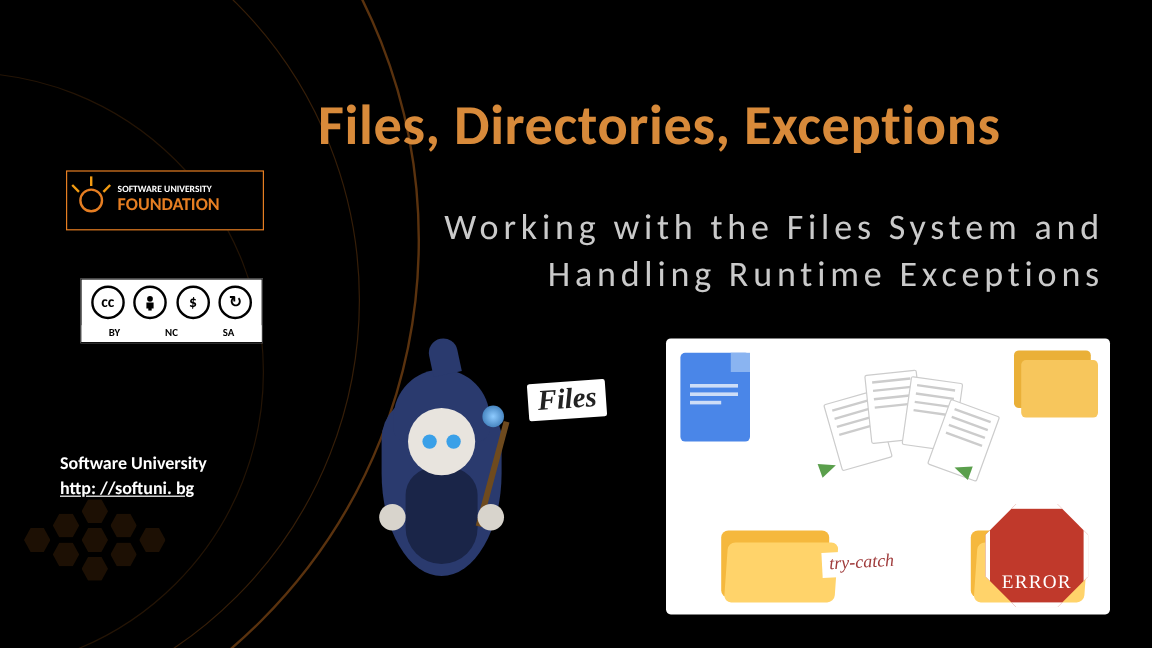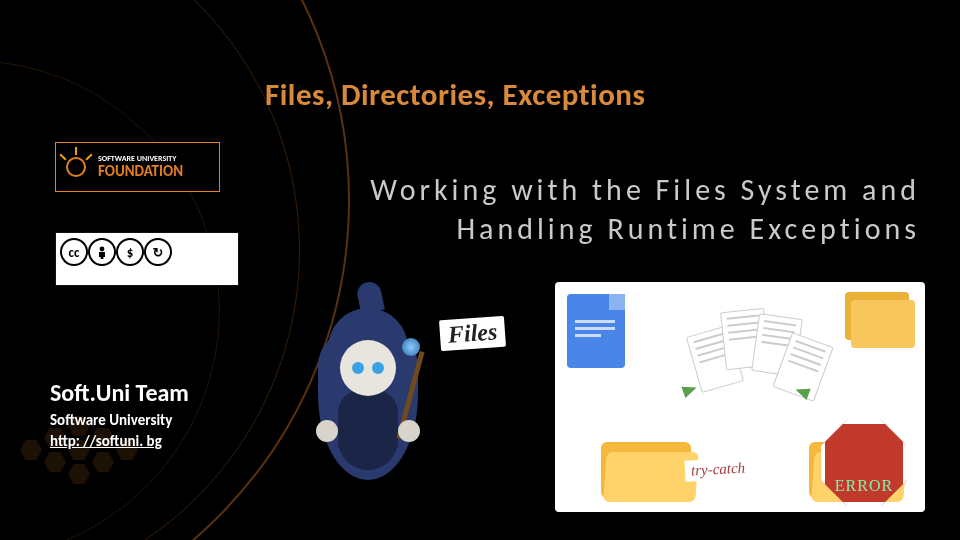--- a/index.html
+++ b/index.html
@@ -34,21 +34,21 @@
     width: 22px;
     height: 20px;
     background: rgba(210,120,30,0.4);
     clip-path: polygon(25% 0,75% 0,100% 50%,75% 100%,25% 100%,0 50%);
   }
   
   .title {
     position: absolute;
     left: 265px;
     top: 75px;
-    font-size: 31px;
+    font-size: 47px;
     font-weight: 700;
     color: #d88a3a;
     letter-spacing: 0.5px;
   }
   .subtitle {
     position: absolute;
     right: 40px;
     top: 170px;
     width: 660px;
     text-align: right;
@@ -73,28 +73,28 @@
   }
   .bulb {
     width: 32px; height: 32px; position: relative; margin-right:6px;
   }
   .bulb-circle { width:20px;height:20px;border:2px solid #e67e22;border-radius:50%;position:absolute;left:6px;top:6px;}
   .bulb-ray { position:absolute;width:2px;height:8px;background:#f39c12;}
   .foundation-text { color:#fff;font-size:8px;font-weight:700;line-height:1.1;}
   .foundation-text .big { font-size:15px;color:#e67e22;}
   .cc-logo {
     position: absolute;
-    left: 55px;
+    left: 67px;
     top: 232px;
-    width: 184px;
+    width: 152px;
     height: 54px;
     background: #fff;
     border: 1px solid #111;
     display:flex;
-    flex-direction:row;
+    flex-direction:column;
   }
   .cc-row { display:flex;justify-content:space-around;align-items:center;height:38px;padding:2px 4px;}
   .cc-circ { width:28px;height:28px;border:2px solid #000;border-radius:50%;display:flex;align-items:center;justify-content:center;font-size:13px;font-weight:700;}
   .cc-labels { display:flex;justify-content:space-around;font-size:9px;font-weight:700;background:#fff;padding:1px 4px 2px;}
   
   .team {
     position:absolute;
     left: 50px;
     top: 378px;
     color:#fff;
@@ -173,21 +173,21 @@
     position:absolute;left:130px;bottom:32px;
     font-family:Georgia,serif;font-style:italic;font-size:15px;color:#a03c3c;
     background:#fff;padding:2px 6px;transform:rotate(-3deg);
   }
   .stop-sign{
     position:absolute;right:18px;bottom:6px;width:86px;height:86px;
     background:#c0392b;clip-path:polygon(30% 0,70% 0,100% 30%,100% 70%,70% 100%,30% 100%,0 70%,0 30%);
     display:flex;align-items:center;justify-content:center;
     border:4px solid #fff;
   }
-  .stop-sign span{color:#86efac;font-family:Georgia,serif;font-size:16px;letter-spacing:1px;margin-top:46px;}
+  .stop-sign span{color:#ffffff;font-family:Georgia,serif;font-size:16px;letter-spacing:1px;margin-top:46px;}
 </style>
 </head>
 <body>
 
 <div class="arc arc1"></div>
 <div class="arc arc2"></div>
 <div class="arc arc3"></div>
 <div class="hex-cluster">
   <div class="hex" style="left:10px;top:60px"></div>
   <div class="hex" style="left:34px;top:48px"></div>
@@ -221,24 +221,28 @@
     <div class="cc-circ">cc</div>
     <div class="cc-circ">
         <svg width="14" height="14" viewBox="0 0 14 14">
           <circle cx="7" cy="4" r="2.4" fill="#000"></circle>
           <path d="M4 7 h6 v5 h-1.6 v2 h-2.8 v-2 H4 z" fill="#000"></path>
         </svg>
       </div>
     <div class="cc-circ">$</div>
     <div class="cc-circ">↻</div>
   </div>
+  <div class="cc-labels">
+    <span>BY</span>
+    <span>NC</span>
+    <span>SA</span>
+  </div>
 </div>
 
 <div class="team">
-  <div class="t1">Soft.Uni Team</div>
   <div class="t3">Software University</div>
   <a class="t4">http: //softuni. bg</a>
 </div>
 
 <div class="wizard">
   <div class="cloak"></div>
   <div class="cloak-inner"></div>
   <div class="hood"></div>
   <div class="hood-tip"></div>
   <div class="head">

